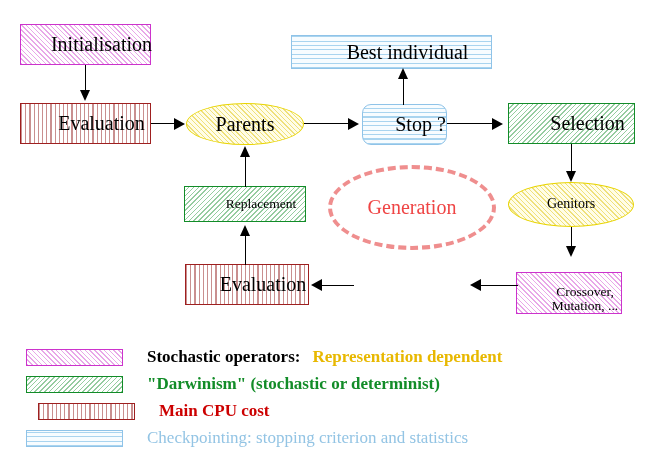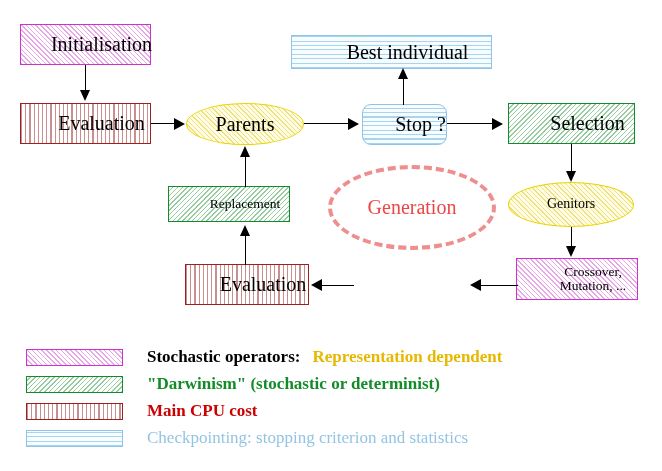--- a/index.html
+++ b/index.html
@@ -133,31 +133,31 @@
   </div>
 
   <div class="node box rounded fill-blue t-lg" style="left:362px;top:104px;width:85px;height:41px;">
     <span>Stop ?</span>
   </div>
 
   <div class="node ellipse fill-yellow t-md" style="left:508px;top:182px;width:126px;height:45px;">
     <span>Genitors</span>
   </div>
 
-  <div class="node box fill-magenta t-sm" style="left:516px;top:258px;width:122px;height:42px;">
+  <div class="node box fill-magenta t-sm" style="left:516px;top:272px;width:106px;height:42px;align-items:flex-end;">
     <span>Crossover,
 Mutation, ...</span>
   </div>
 
 
   <div class="node box fill-red t-lg" style="left:185px;top:264px;width:124px;height:41px;">
     <span>Evaluation</span>
   </div>
 
-  <div class="node box fill-green t-sm" style="left:168px;top:186px;width:122px;height:36px;">
+  <div class="node box fill-green t-sm" style="left:184px;top:186px;width:122px;height:36px;">
     <span>Replacement</span>
   </div>
 
   <div class="node fill-none-dashed" style="left:328px;top:165px;width:168px;height:85px;">
     <span class="gen-label">Generation</span>
   </div>
 
   <div class="conn v-line" style="left:85px;top:65px;height:27px;"></div>
   <div class="arrow ar-down" style="left:79.5px;top:90px;"></div>
 
@@ -197,21 +197,21 @@
       <div class="leg-swatch fill-magenta"></div>
       <div class="leg-text c-magenta">Stochastic operators:</div>
       <div class="leg-text c-gold" style="margin-left:12px;">Representation dependent</div>
     </div>
 
     <div class="leg-row" style="top:35px;">
       <div class="leg-swatch fill-green"></div>
       <div class="leg-text c-green">"Darwinism" (stochastic or determinist)</div>
     </div>
 
-    <div class="leg-row" style="top:62px;">
+    <div class="leg-row" style="top:62px;margin-left:12px;">
       <div class="leg-swatch fill-red"></div>
       <div class="leg-text c-red">Main CPU cost</div>
     </div>
 
     <div class="leg-row" style="top:89px;">
       <div class="leg-swatch fill-blue"></div>
       <div class="leg-text thin c-blue">Checkpointing: stopping criterion and statistics</div>
     </div>
 
   </div>

